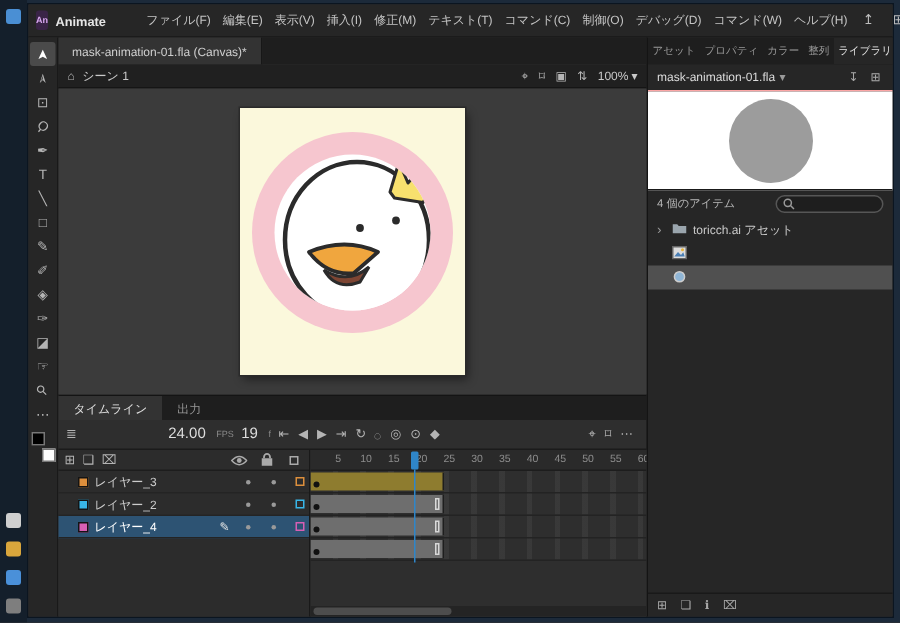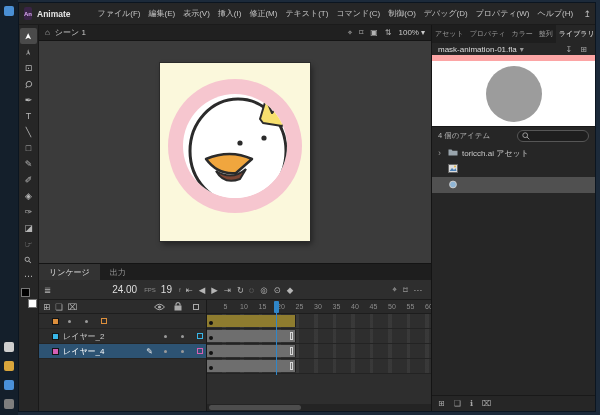--- a/index.html
+++ b/index.html
@@ -84,21 +84,21 @@
   .kend{position:absolute;right:2px;top:2px;bottom:2px;width:3px;border:1px solid #d8d8d8;display:block}
   .playhead-line{position:absolute;width:1px;background:#2f86c9;z-index:2}
   .h-scroll{position:absolute;left:0;right:0;bottom:0;height:7px;background:#242424}
   .h-thumb{position:absolute;left:2px;top:1px;bottom:1px;width:92px;background:#4d4d4d;border-radius:3px}
 
   
   .right-panel{width:164px;flex:0 0 164px;background:#262626;border-left:1px solid #141414;display:flex;flex-direction:column;min-height:0}
   .rp-tabs{height:18px;flex:0 0 18px;background:#1e1e1e;display:flex;align-items:stretch;font-size:7px;color:#9a9a9a;overflow:hidden}
   .rp-tab{padding:0 3px;display:flex;align-items:center;white-space:nowrap}
   .rp-tab.active{background:#262626;color:#e4e4e4}
-  .lib-doc-row{height:18px;flex:0 0 18px;display:flex;align-items:center;padding:0 6px;font-size:8px;color:#dcdcdc;gap:3px;border-bottom:6px solid #fca5a5}
+  .lib-doc-row{height:18px;flex:0 0 18px;display:flex;align-items:center;padding:0 6px;font-size:8px;color:#dcdcdc;gap:3px;border-bottom:1px solid #fca5a5}
   .ldr-spacer{flex:1}
   .ldr-icon{font-size:8px;color:#aaa;padding:0 2px}
   .lib-preview{height:66px;flex:0 0 66px;background:#fff;position:relative;border-bottom:1px solid #191919}
   .prev-circle{position:absolute;left:50%;top:50%;transform:translate(-50%,-50%);width:56px;height:56px;border-radius:50%}
   .lib-count-row{height:18px;flex:0 0 18px;display:flex;align-items:center;padding:0 6px;font-size:7.5px;color:#b8b8b8;gap:0}
   .search-box{margin-left:auto;width:72px;height:12px;border:1px solid #565656;border-radius:7px;background:#1e1e1e;display:flex;align-items:center;padding:0 4px;gap:3px}
   .lib-header{height:13px;flex:0 0 13px;display:flex;align-items:center;padding:0 6px;font-size:7.5px;color:#a5a5a5;background:#2b2b2b;border-bottom:1px solid #191919}
   .col-linkage{margin-left:auto;margin-right:10px}
   .lib-items{flex:1;font-size:8px;color:#c9c9c9;overflow:hidden}
   .lib-item{height:16px;display:flex;align-items:center;padding:0 6px;gap:4px}
@@ -130,21 +130,21 @@
     <nav class="menubar" id="menu-bar">
         <span class="menu-item">ファイル(F)</span>
         <span class="menu-item">編集(E)</span>
         <span class="menu-item">表示(V)</span>
         <span class="menu-item">挿入(I)</span>
         <span class="menu-item">修正(M)</span>
         <span class="menu-item">テキスト(T)</span>
         <span class="menu-item">コマンド(C)</span>
         <span class="menu-item">制御(O)</span>
         <span class="menu-item">デバッグ(D)</span>
-        <span class="menu-item">プロパティ(W)</span>
+        <span class="menu-item">コマンド(W)</span>
         <span class="menu-item">ヘルプ(H)</span>
       </nav>
     <div class="titlebar-right">
       <span id="tb-icons" style="display:flex">
           <span class="tb-icon-btn">↥</span>
           <span class="tb-icon-btn">⊞</span>
         </span>
 
     </div>
   </div>
@@ -201,20 +201,25 @@
             <span class="tool-glyph">⋯</span>
           </div>
         </div>
       <div class="swatches">
         <span class="sw sw-stroke" id="sw-stroke" style="background: rgb(0, 0, 0);"></span>
         <span class="sw sw-fill" id="sw-fill" style="background: rgb(255, 255, 255);"></span>
       </div>
     </div>
 
     <div class="center">
+      <div class="doctab-bar">
+        <div class="doctab">
+          <span>mask-animation-01.fla (Canvas)*</span>
+        </div>
+      </div>
 
       <div class="stage-bar">
         <span class="sb-icon">⌂</span>
         <span>シーン 1</span>
         <div class="stage-bar-right">
           <span id="stage-icons" style="display:flex;gap:7px">
               <span class="sb-icon">⌖</span>
               <span class="sb-icon">⌑</span>
               <span class="sb-icon">▣</span>
               <span class="sb-icon">⇅</span>
@@ -246,21 +251,21 @@
               <path d="M56 108 Q72 118 86 106 L80 116 Q64 122 56 108 Z" fill="#7d4533" stroke="#2b2b2b" stroke-width="2"></path>
               <path d="M28 142 Q62 156 104 144" fill="none" stroke="#2b2b2b" stroke-width="3"></path>
               <path d="M98 132 Q112 138 124 130" fill="none" stroke="#2b2b2b" stroke-width="2.5"></path>
             </g>
           </svg>
         </div>
       </div>
 
       <div class="timeline">
         <div class="tl-tabs">
-          <div class="tl-tab active">リンケージ</div>
+          <div class="tl-tab active">タイムライン</div>
           <div class="tl-tab">出力</div>
         </div>
 
         <div class="tl-toolbar">
           <span class="tlt-group" id="tlt-left">
               <span class="tlt-icon">≣</span>
             </span>
           <span class="tlt-group grp-fps">
             <span class="tl-num">24.00</span>
               <span class="tl-unit">FPS</span>
@@ -310,20 +315,21 @@
                     <path d="M2 3.5 V2.6 a2 2 0 0 1 4 0 V3.5" fill="none" stroke="#aaa" stroke-width="1.2"></path>
                   </svg>
               </span>
               <span class="dotcol">
                   <i class="osq"></i>
                 </span>
             </div>
             <div id="layer-list">
                 <div class="layer-row">
                   <span class="layer-swatch" style="background: rgb(221, 143, 60);"></span>
+                  <span class="layer-name">レイヤー_3</span>
                   <span class="dotcol">
                     <i class="dot"></i>
                   </span>
                   <span class="dotcol">
                     <i class="dot"></i>
                   </span>
                   <span class="dotcol">
                     <i class="osq" style="border-color: rgb(221, 143, 60);"></i>
                   </span>
                 </div>

